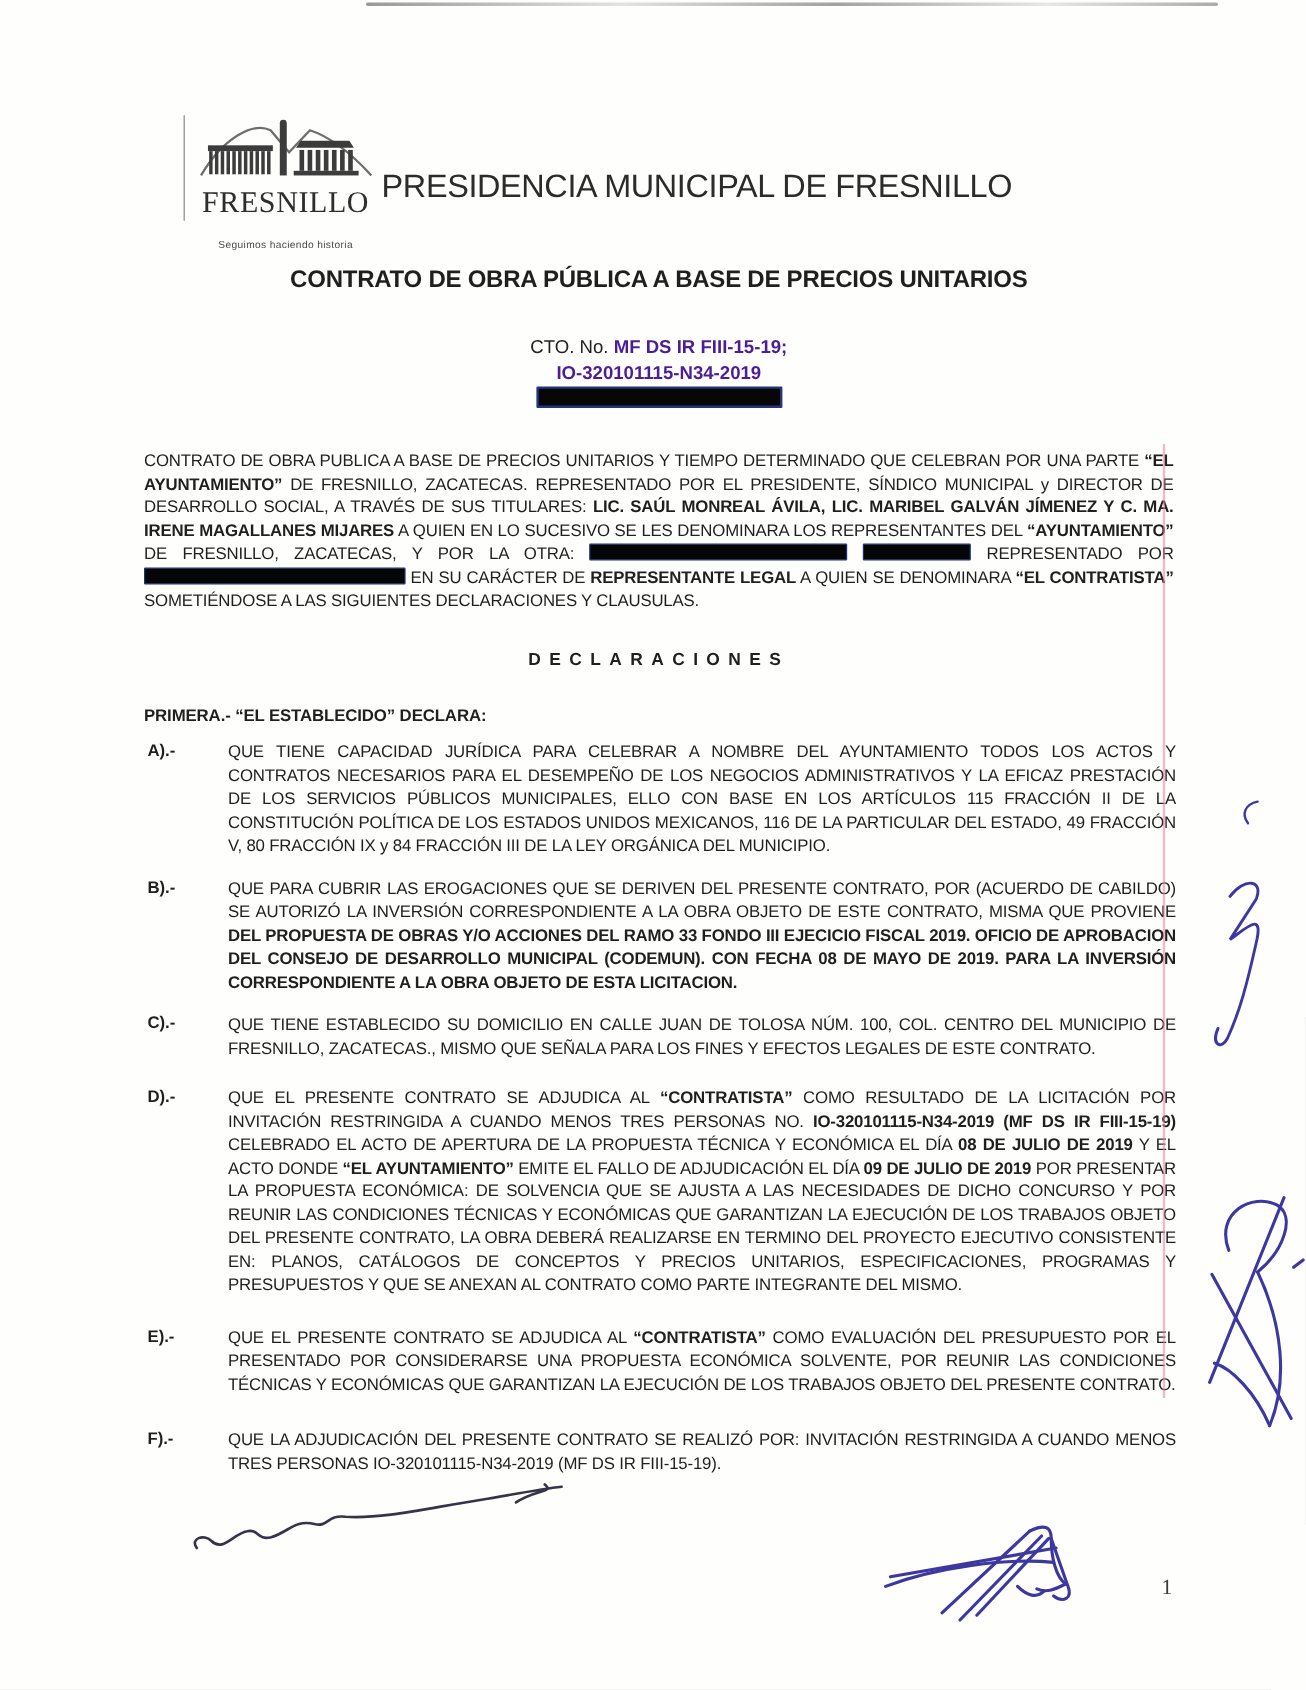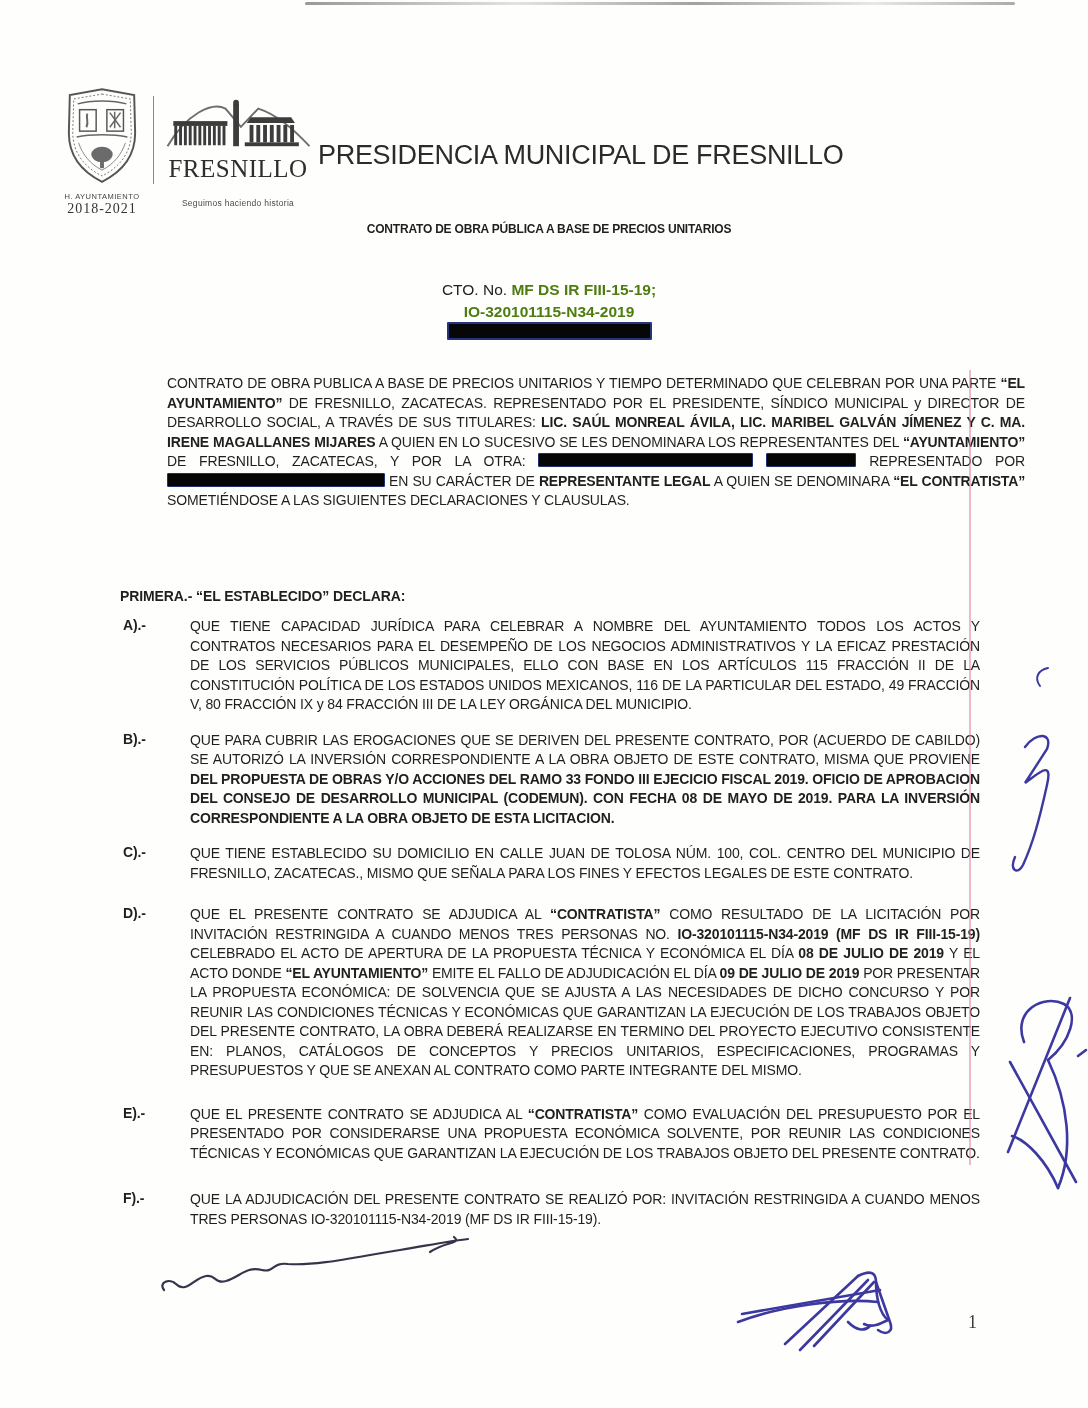--- a/index.html
+++ b/index.html
@@ -16,29 +16,29 @@
   .crest-cap2{font-family:"Liberation Serif",serif;font-size:14px;color:#333;letter-spacing:1px;}
   .hdr-divider{position:absolute;left:153px;top:96px;width:1px;height:88px;background:#8a8a8a;}
   .flogo{position:absolute;left:162px;top:96px;width:152px;text-align:center;}
   .flogo-word{font-family:"Liberation Serif",serif;font-size:25px;color:#2e2e2e;letter-spacing:.5px;line-height:1;}
   .flogo-tag{font-size:8.5px;color:#4a4a4a;margin-top:17px;letter-spacing:.3px;}
   .org{position:absolute;left:318px;top:140px;line-height:1.15;}
   .org-1{font-size:27px;font-weight:400;color:#2b2b2b;letter-spacing:-.3px;text-align:right;}
   .org-2{font-size:24px;font-weight:bold;color:#141414;letter-spacing:-.3px;margin-top:3px;}
   
   .doc-title{position:absolute;left:120px;top:222px;width:858px;text-align:center;
-    font-size:12px;font-weight:bold;letter-spacing:-.2px;}
+    font-size:20px;font-weight:bold;letter-spacing:-.2px;}
   .cto-block{position:absolute;left:120px;top:279px;width:858px;text-align:center;
     font-size:15.5px;line-height:22px;color:#222;}
-  .cto-num,.io-num{font-weight:bold;color:#4d7c0f;}
+  .cto-num,.io-num{font-weight:bold;color:#4c1d95;}
   .redact-center{position:absolute;left:447px;top:322px;width:201px;height:14px;
     background:#070707;border:2px solid #24357c;border-radius:1px;}
   
   .intro{position:absolute;left:120px;top:374px;width:858px;
-    font-size:14px;line-height:19.5px;text-align:justify;letter-spacing:-.15px;margin-left:47px;}
+    font-size:14px;line-height:19.5px;text-align:justify;letter-spacing:-.15px;}
   .redact{display:inline-block;height:12px;background:#060606;border:1.5px solid #22306e;
     vertical-align:-1px;border-radius:1px;}
   .decl-head{position:absolute;left:120px;top:542px;width:858px;text-align:center;
     font-size:14.5px;font-weight:bold;letter-spacing:7px;}
   .primera{position:absolute;left:120px;top:588px;font-size:14px;font-weight:bold;letter-spacing:-.1px;}
   .items{position:absolute;left:123px;top:617px;width:857px;}
   .item{display:flex;margin-bottom:16px;}
   .item-label{flex:0 0 67px;font-size:14px;font-weight:bold;letter-spacing:-.1px;}
   .item-text{flex:1;font-size:14px;line-height:19.5px;text-align:justify;letter-spacing:-.15px;}
   .gap-c{margin-bottom:22px;} .gap-d{margin-bottom:24px;} .gap-e{margin-bottom:27px;}
@@ -49,37 +49,20 @@
     font-size:18px;color:#3a3a3a;}
   svg.ink{position:absolute;pointer-events:none;}
 </style>
 </head>
 <body>
 
 <div class="page">
 
   <div class="scan-edge"></div>
 
-  <div class="crest">
-    <svg width="78" height="100" viewBox="0 0 80 102">
-      <path d="M40,3 L73,9 L74,48 C74,74 58,89 40,98 C22,89 6,74 6,48 L7,9 Z" fill="none" stroke="#555" stroke-width="2"></path>
-      <path d="M40,8 L69,13 L70,47 C70,70 56,84 40,92 C24,84 10,70 10,47 L11,13 Z" fill="none" stroke="#777" stroke-width="1" stroke-dasharray="2,2"></path>
-      <path d="M15,18 C28,14 52,14 65,18" fill="none" stroke="#666" stroke-width="1.5"></path>
-      <rect x="17" y="24" width="17" height="22" fill="none" stroke="#555" stroke-width="1.5"></rect>
-      <path d="M25,28 C23,32 27,36 24,42" fill="none" stroke="#666" stroke-width="2"></path>
-      <rect x="45" y="24" width="17" height="22" fill="none" stroke="#555" stroke-width="1.5"></rect>
-      <path d="M48,27 L59,42 M59,27 L48,42 M53,26 L53,43" stroke="#666" stroke-width="1.5"></path>
-      <path d="M14,52 C28,49 52,49 66,52" fill="none" stroke="#666" stroke-width="1.5"></path>
-      <ellipse cx="40" cy="70" rx="11" ry="8" fill="#6b6b6b"></ellipse>
-      <rect x="38" y="76" width="4" height="8" fill="#6b6b6b"></rect>
-      <path d="M16,58 C20,70 28,80 40,86 M64,58 C60,70 52,80 40,86" fill="none" stroke="#888" stroke-width="1"></path>
-    </svg>
-    <div class="crest-cap1">H. AYUNTAMIENTO</div>
-    <div class="crest-cap2">2018-2021</div>
-  </div>
 
   <div class="hdr-divider"></div>
 
   <div class="flogo">
     <svg width="146" height="56" viewBox="0 0 150 58">
       <path d="M2,52 C22,18 48,6 62,13 L78,32 L96,13 C118,20 138,40 149,52" fill="none" stroke="#6e6e6e" stroke-width="2"></path>
       <rect x="8" y="26" width="56" height="5" fill="#3c3c3c"></rect>
       <g fill="#3c3c3c">
         <rect x="9" y="31" width="3" height="20"></rect>
           <rect x="14" y="31" width="3" height="20"></rect>
@@ -119,20 +102,21 @@
 
   <div class="cto-block">
     <div><span>CTO. No. </span><span class="cto-num">MF DS IR FIII-15-19;</span></div>
     <div class="io-num">IO-320101115-N34-2019</div>
   </div>
 
   <div class="redact-center"></div>
 
   <div class="intro"><span>CONTRATO DE OBRA PUBLICA A BASE DE PRECIOS UNITARIOS Y TIEMPO DETERMINADO QUE CELEBRAN POR UNA PARTE </span><span style="font-weight: bold;">“EL AYUNTAMIENTO”</span><span> DE FRESNILLO, ZACATECAS. REPRESENTADO POR EL PRESIDENTE, SÍNDICO MUNICIPAL y DIRECTOR DE DESARROLLO SOCIAL,  A TRAVÉS DE SUS TITULARES: </span><span style="font-weight: bold;">LIC. SAÚL MONREAL ÁVILA, LIC. MARIBEL GALVÁN JÍMENEZ Y C. MA. IRENE MAGALLANES MIJARES</span><span> A QUIEN EN LO SUCESIVO SE LES DENOMINARA LOS REPRESENTANTES DEL </span><span style="font-weight: bold;">“AYUNTAMIENTO”</span><span> DE FRESNILLO, ZACATECAS, Y POR LA OTRA: </span><span class="redact" style="width: 213px;"></span><span> </span><span class="redact" style="width: 88px;"></span><span> REPRESENTADO POR </span><span class="redact" style="width: 216px;"></span><span> EN SU CARÁCTER DE </span><span style="font-weight: bold;">REPRESENTANTE LEGAL</span><span>  A QUIEN SE DENOMINARA </span><span style="font-weight: bold;">“EL CONTRATISTA”</span><span> SOMETIÉNDOSE A LAS  SIGUIENTES DECLARACIONES Y CLAUSULAS.</span></div>
 
+  <div class="decl-head">DECLARACIONES</div>
   <div class="primera">PRIMERA.- “EL ESTABLECIDO” DECLARA:</div>
 
   <div class="items">
     <div class="item">
       <div class="item-label">A).-</div>
       <div class="item-text"><span>QUE TIENE CAPACIDAD JURÍDICA PARA CELEBRAR A NOMBRE DEL AYUNTAMIENTO TODOS LOS ACTOS Y CONTRATOS NECESARIOS PARA EL DESEMPEÑO DE LOS NEGOCIOS ADMINISTRATIVOS Y LA EFICAZ PRESTACIÓN DE LOS SERVICIOS PÚBLICOS MUNICIPALES, ELLO CON BASE EN LOS ARTÍCULOS 115 FRACCIÓN II DE LA CONSTITUCIÓN POLÍTICA DE LOS ESTADOS UNIDOS MEXICANOS, 116 DE LA PARTICULAR DEL ESTADO, 49 FRACCIÓN V, 80 FRACCIÓN IX y 84 FRACCIÓN III DE LA LEY ORGÁNICA DEL MUNICIPIO.</span></div>
     </div>
     <div class="item">
       <div class="item-label">B).-</div>
       <div class="item-text"><span>QUE PARA CUBRIR LAS EROGACIONES QUE SE DERIVEN DEL PRESENTE CONTRATO, POR (ACUERDO DE CABILDO) SE AUTORIZÓ LA INVERSIÓN CORRESPONDIENTE A LA OBRA OBJETO DE ESTE CONTRATO, MISMA QUE PROVIENE </span><span style="font-weight: bold;">DEL PROPUESTA DE OBRAS Y/O ACCIONES DEL RAMO 33 FONDO III EJECICIO FISCAL 2019. OFICIO DE APROBACION DEL CONSEJO DE DESARROLLO MUNICIPAL (CODEMUN). CON FECHA 08 DE MAYO DE 2019. PARA LA INVERSIÓN CORRESPONDIENTE A LA OBRA OBJETO DE ESTA LICITACION.</span></div>

